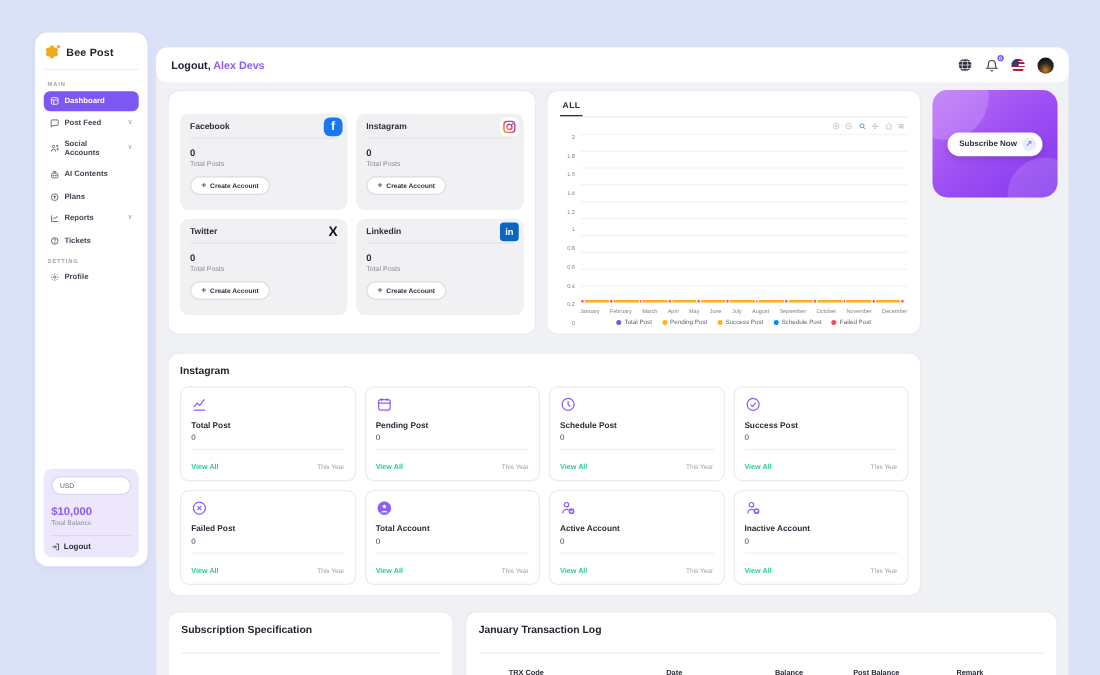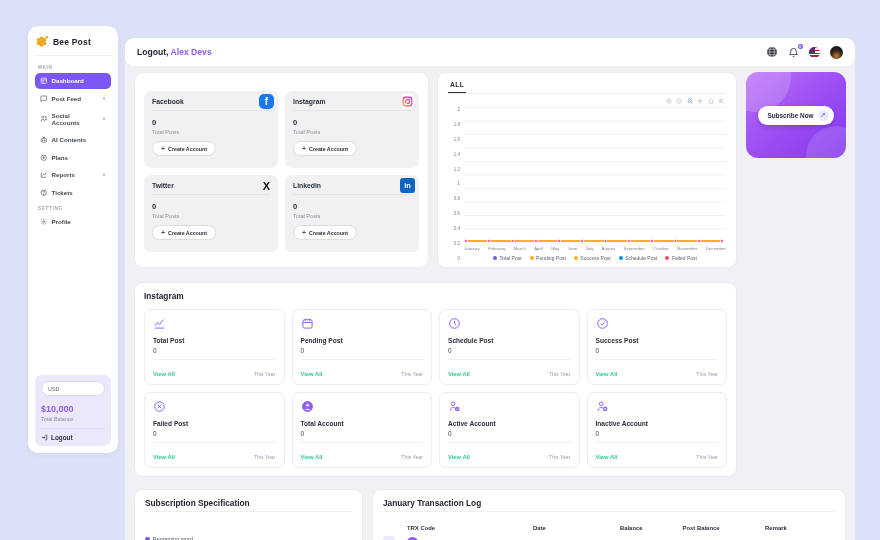--- a/index.html
+++ b/index.html
@@ -100,21 +100,21 @@
   .stat{border:1px solid #ececef;border-radius:7px;padding:7px 8px;background:#fff;height:76px;box-sizing:border-box;display:flex;flex-direction:column;}
   .stat-icon svg{width:13px;height:13px;stroke:#8b5cf6;}
   .stat-title{font-size:6.6px;font-weight:bold;color:#2a2e39;margin-top:7px;}
   .stat-val{font-size:6.4px;color:#3a3f4a;margin-top:3px;padding-bottom:5px;border-bottom:1px solid #f0f0f3;}
   .stat-foot{display:flex;justify-content:space-between;align-items:center;margin-top:auto;}
   .view-all{color:#2fcb8f;font-size:5.8px;font-weight:bold;cursor:pointer;}
   .this-year{color:#9aa0ab;font-size:5.2px;}
   
   .row3{display:flex;gap:9px;margin-top:12px;}
   .subspec{width:229px;height:120px;padding:8px 10px;}
-  .title-divider{border-bottom:1px solid #efeff2;padding-bottom:3px;}
+  .title-divider{border-bottom:1px solid #efeff2;padding-bottom:14px;}
   .spec-legend{margin-top:24px;display:flex;align-items:center;gap:3px;font-size:5.6px;color:#4a4f5a;}
   .spec-dot{width:4.5px;height:4.5px;border-radius:50%;}
   .txlog{flex:1;height:120px;padding:8px 10px;}
   .tx-head{display:grid;grid-template-columns:24px 1.45fr 1fr .72fr .95fr .62fr 16px;align-items:center;font-size:5.9px;font-weight:bold;color:#2a2e39;margin-top:13px;}
   .tx-row{display:grid;grid-template-columns:24px 1.45fr 1fr .72fr .95fr .62fr 16px;align-items:center;font-size:5.8px;color:#9aa0ab;margin-top:5px;}
   .tx-icon{width:12px;height:12px;border-radius:4px;background:#ece7fb;display:flex;align-items:center;justify-content:center;}
   .add-btn{width:11px;height:11px;border-radius:50%;background:linear-gradient(145deg,#9a5cf6,#7d3ff0);color:#fff;font-size:8px;line-height:1;display:flex;align-items:center;justify-content:center;cursor:pointer;}
 </style>
 </head>
 <body>

